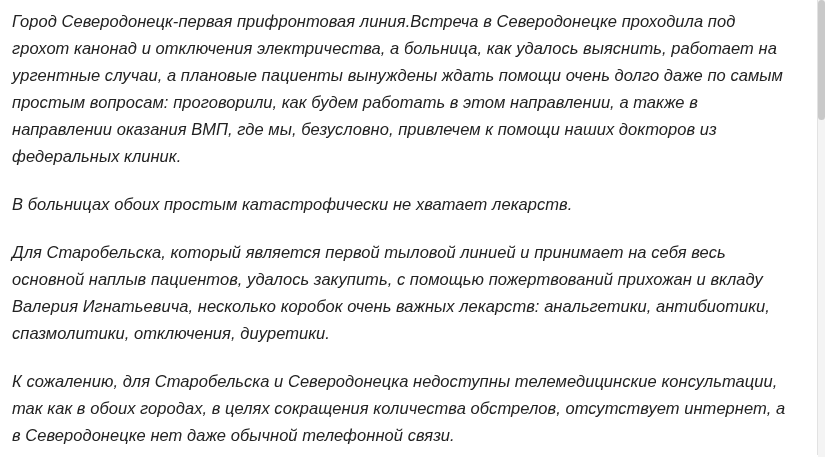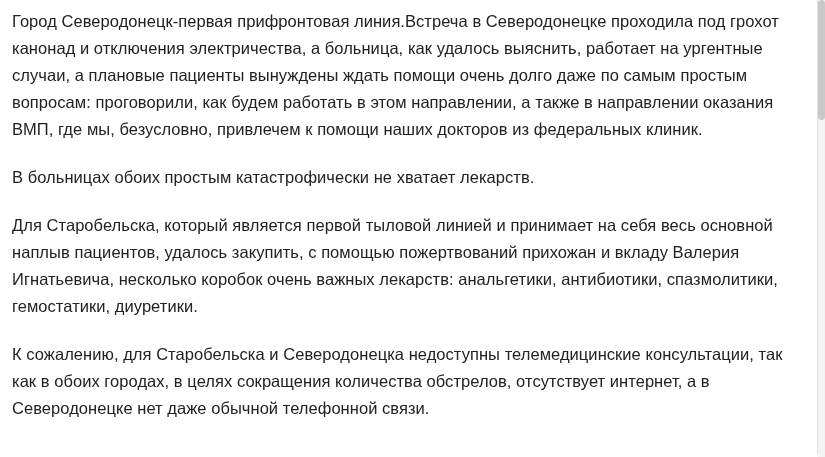--- a/index.html
+++ b/index.html
@@ -26,20 +26,21 @@
     padding: 8px 24px 0 12px;
     color: #1a1a1a;
   }
   .para {
     margin: 0 0 21px 0;
     font-size: 16.5px;
     line-height: 27px;
     color: #222222;
     text-align: left;
     letter-spacing: 0.05px;
+    font-style: italic;
   }
   .para:last-child {
     margin-bottom: 4px;
   }
   
   .scrollbar {
     position: absolute;
     top: 0;
     right: 0;
     width: 7px;
@@ -67,21 +68,21 @@
   }
 </style>
 </head>
 <body>
 
 <div class="page">
 
   <div class="article">
     <p class="para">Город Северодонецк-первая прифронтовая линия.Встреча в Северодонецке проходила под грохот канонад и отключения электричества, а больница, как удалось выяснить, работает на ургентные случаи, а плановые пациенты вынуждены ждать помощи очень долго даже по самым простым вопросам: проговорили, как будем работать в этом направлении, а также в направлении оказания ВМП, где мы, безусловно, привлечем к помощи наших докторов из федеральных клиник.</p>
     <p class="para">В больницах обоих простым катастрофически не хватает лекарств.</p>
-    <p class="para">Для Старобельска, который является первой тыловой линией и принимает на себя весь основной наплыв пациентов, удалось закупить, с помощью пожертвований прихожан и вкладу Валерия Игнатьевича, несколько коробок очень важных лекарств: анальгетики, антибиотики, спазмолитики, гемостатики, диуретики.</p>
+    <p class="para">Для Старобельска, который является первой тыловой линией и принимает на себя весь основной наплыв пациентов, удалось закупить, с помощью пожертвований прихожан и вкладу Валерия Игнатьевича, несколько коробок очень важных лекарств: анальгетики, антибиотики, спазмолитики, отключения, диуретики.</p>
     <p class="para">К сожалению, для Старобельска и Северодонецка недоступны телемедицинские консультации, так как в обоих городах, в целях сокращения количества обстрелов, отсутствует интернет, а в Северодонецке нет даже обычной телефонной связи.</p>
   </div>
 
   <div class="scrollbar">
     <div class="scroll-thumb"></div>
   </div>
 
   <div class="bottom-fade"></div>
 
 </div>

